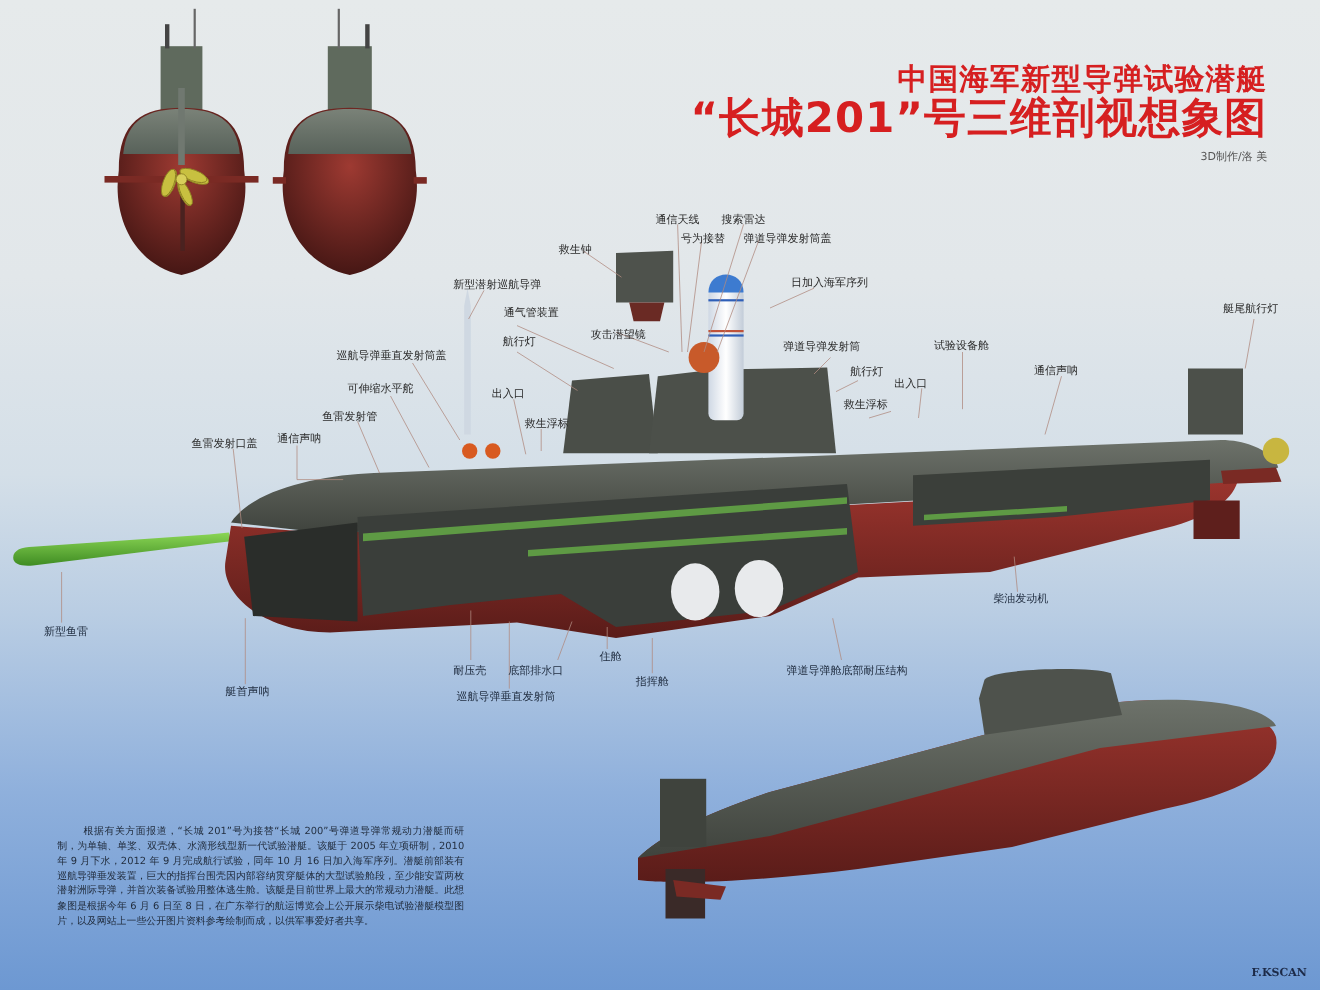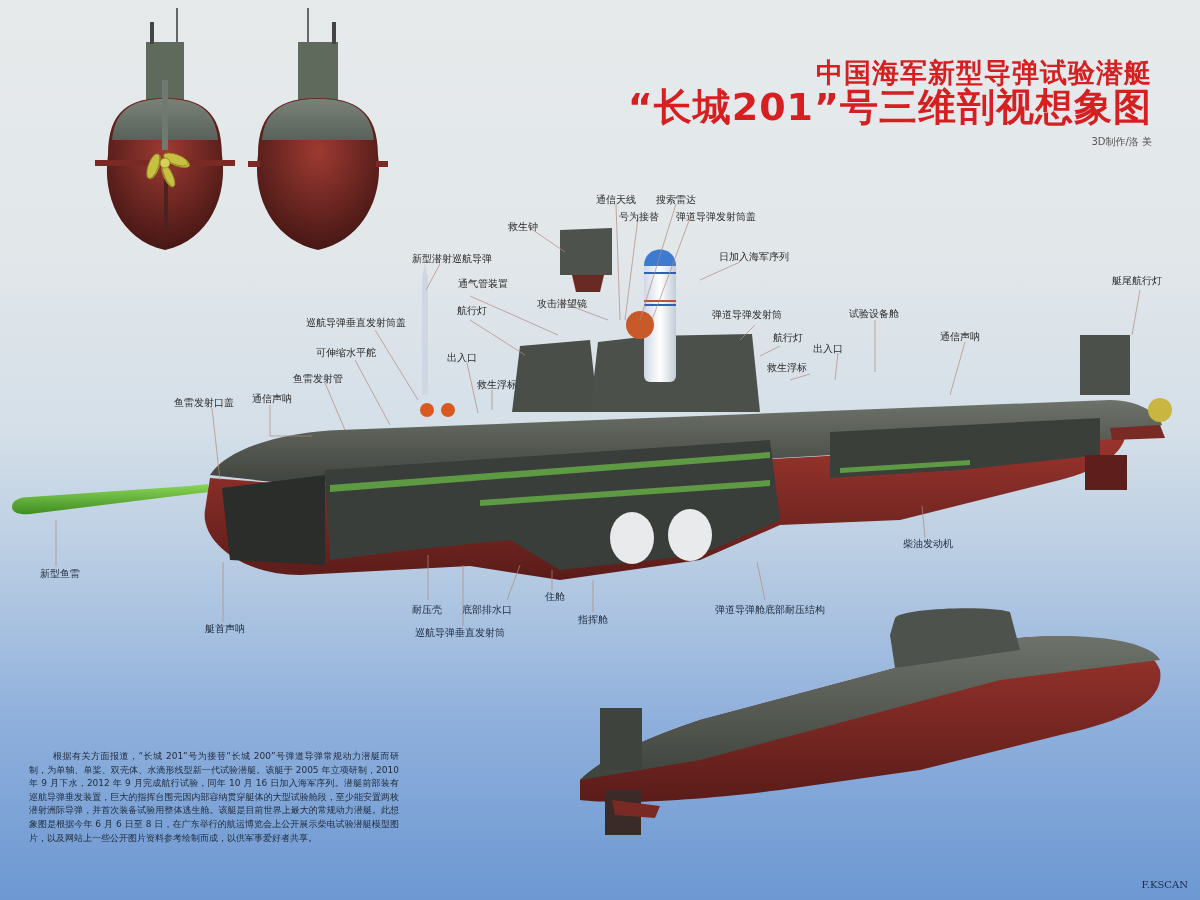--- a/index.html
+++ b/index.html
@@ -7,22 +7,22 @@
     font-family:"DejaVu Sans","Liberation Sans",sans-serif;
     background:linear-gradient(180deg,#e6eaeb 0%,#e2e7ea 28%,#d4dfe8 48%,#b9cde3 62%,#8fb0dc 80%,#6d98d2 100%);}
   .abs{position:absolute;}
   .title{right:48px;top:55px;text-align:right;color:#d61f20;font-weight:bold;
     font-family:"DejaVu Sans",sans-serif;line-height:35px;margin-left:28px;}
   .title .l1{font-size:27px;letter-spacing:1px;}
   .title .l2{font-size:38px;letter-spacing:1px;}
   .credit{right:48px;top:135px;font-size:10px;color:#555;}
   .lbl{position:absolute;font-size:10px;color:#2a2a2a;white-space:nowrap;}
   .lbl.bot{color:#1e2b3e;}
-  .desc{left:29px;top:750px;width:370px;font-size:9px;line-height:13.6px;color:#1f2a3a;text-indent:24px;text-align:justify;}
-  .watermark{right:12px;top:879px;font-family:"DejaVu Serif",serif;font-size:10px;color:#1c2a48;}
+  .desc{left:52px;top:750px;width:370px;font-size:9px;line-height:13.6px;color:#1f2a3a;text-indent:24px;text-align:justify;}
+  .watermark{right:12px;top:879px;font-family:"DejaVu Serif",serif;font-size:10px;color:#1c2a48;font-weight:bold;}
   svg{position:absolute;left:0;top:0;}
 </style>
 </head>
 <body>
 
 <svg width="1200" height="900" viewBox="0 0 1200 900">
   <defs>
     <linearGradient id="hullGrey" x1="0" y1="0" x2="0" y2="1">
       <stop offset="0" stop-color="#6d726a"></stop>
         <stop offset="1" stop-color="#3f433d"></stop>

